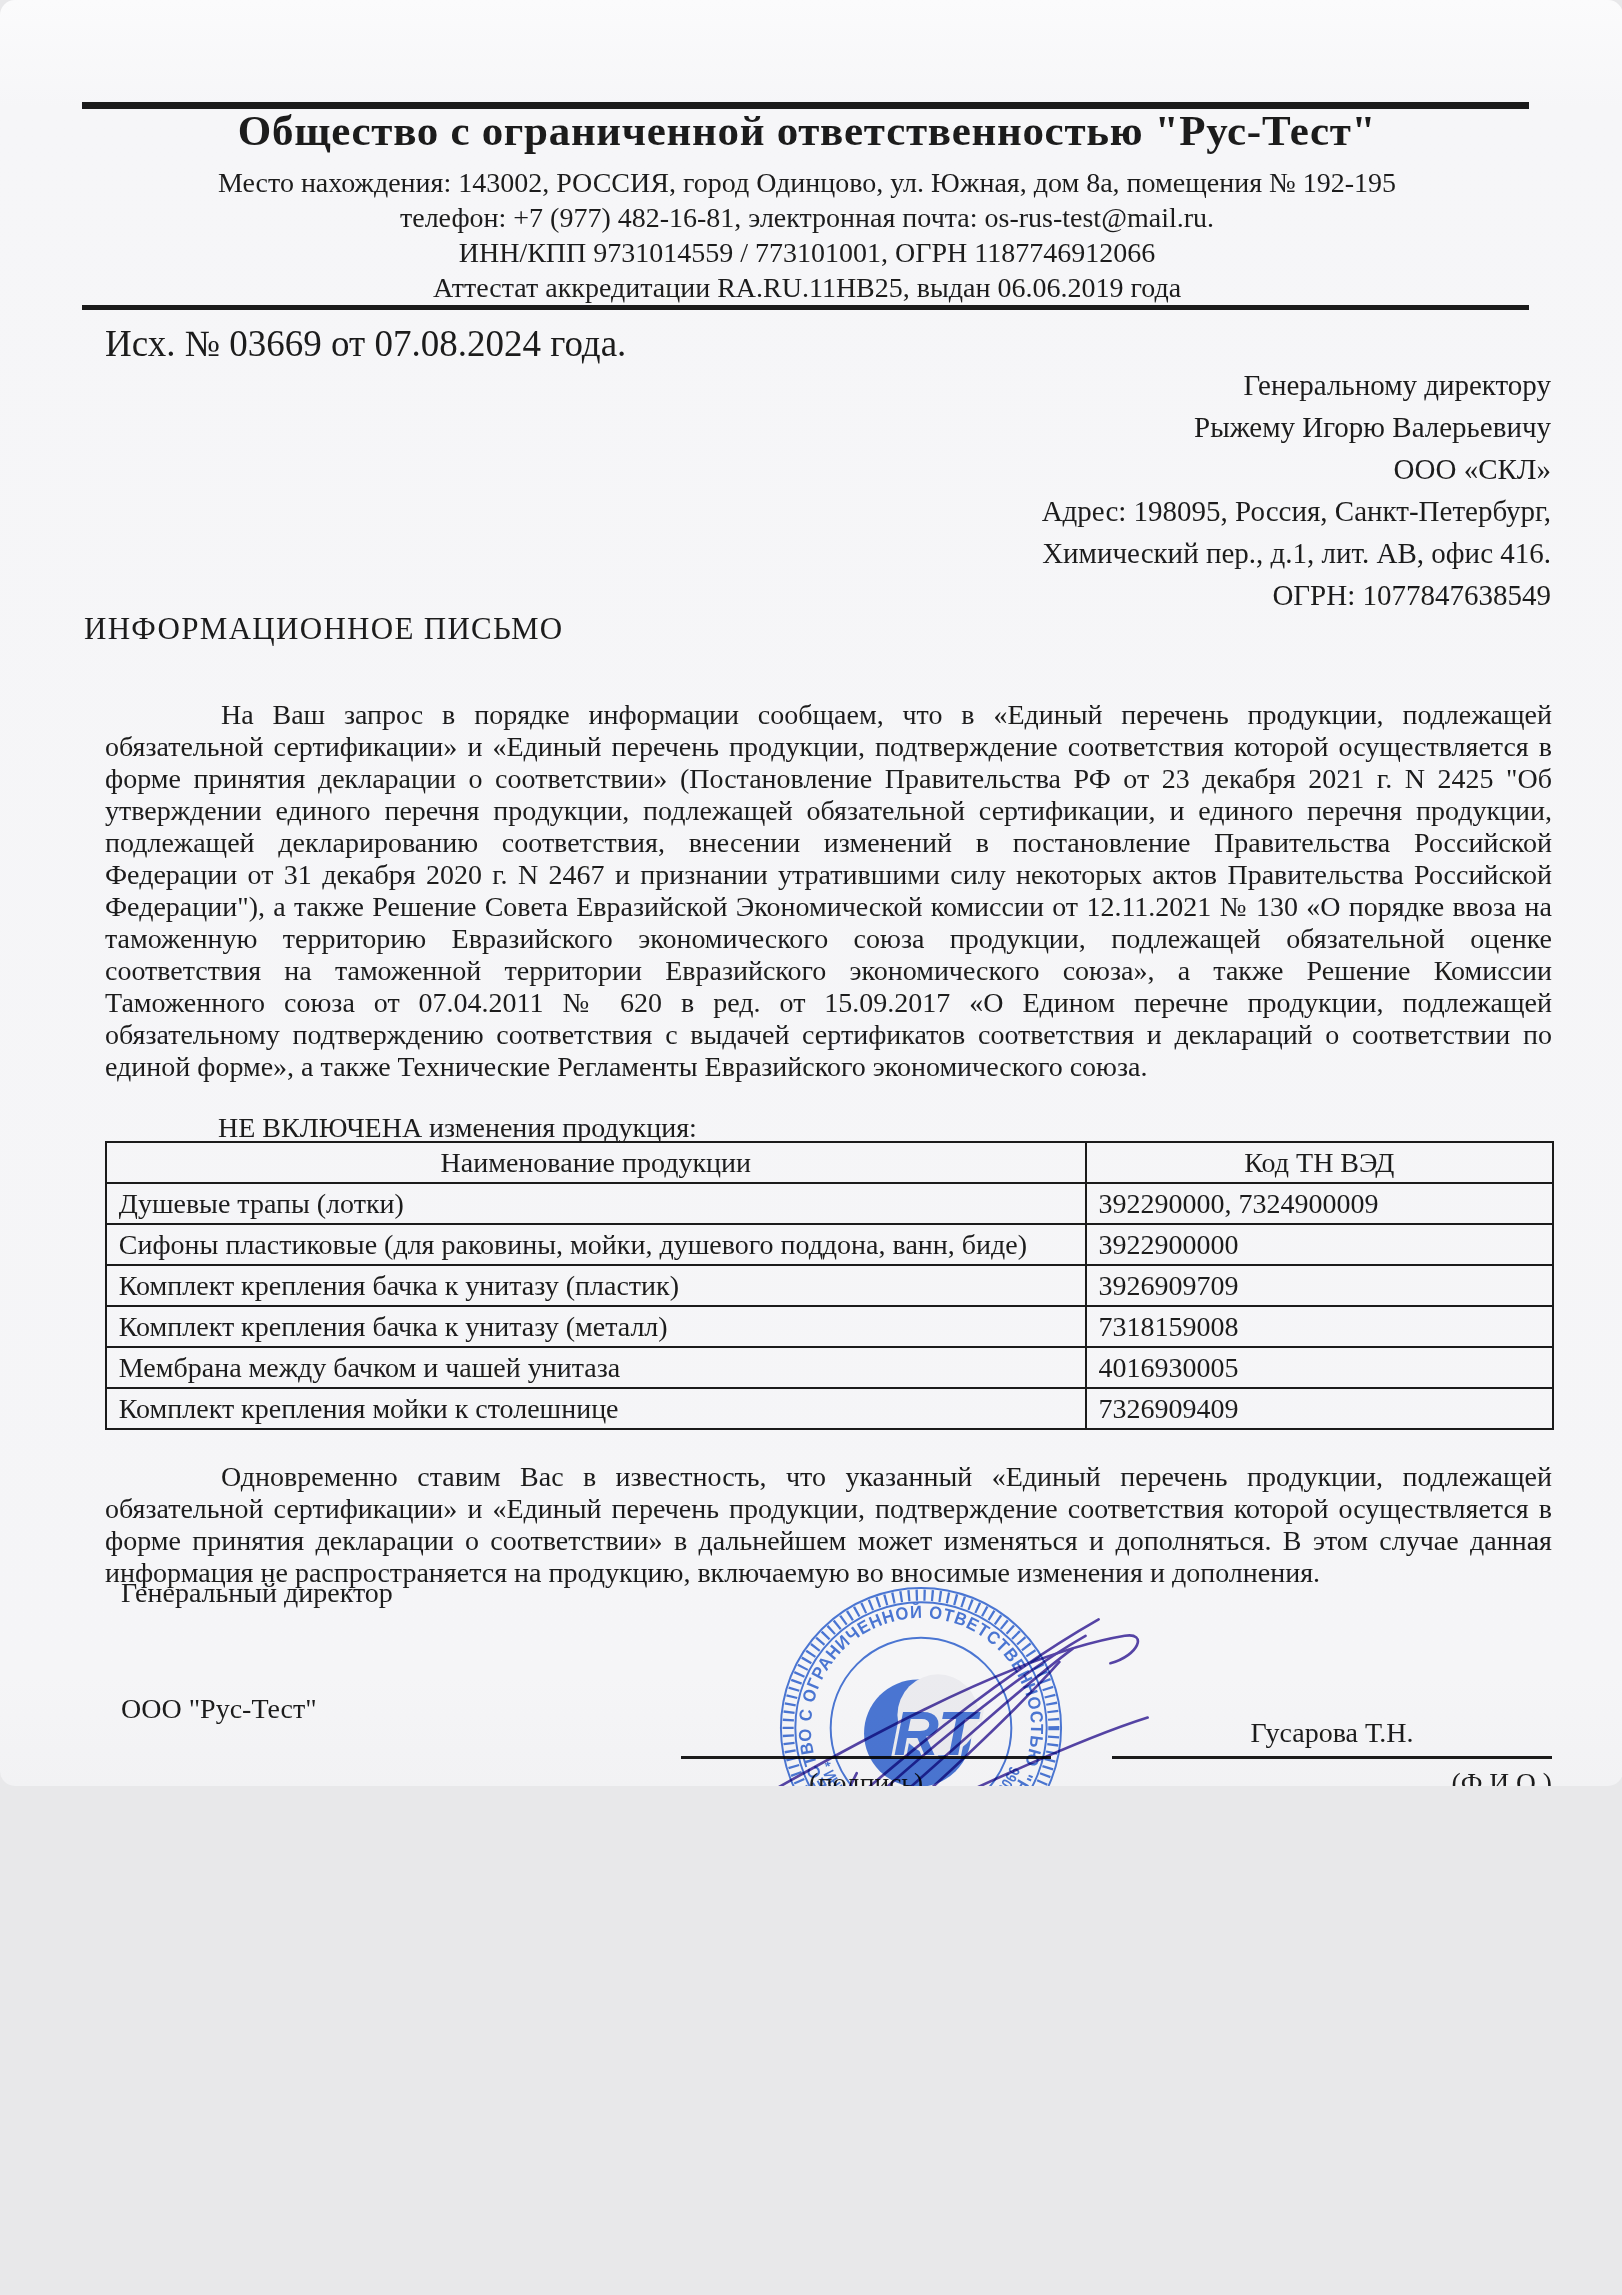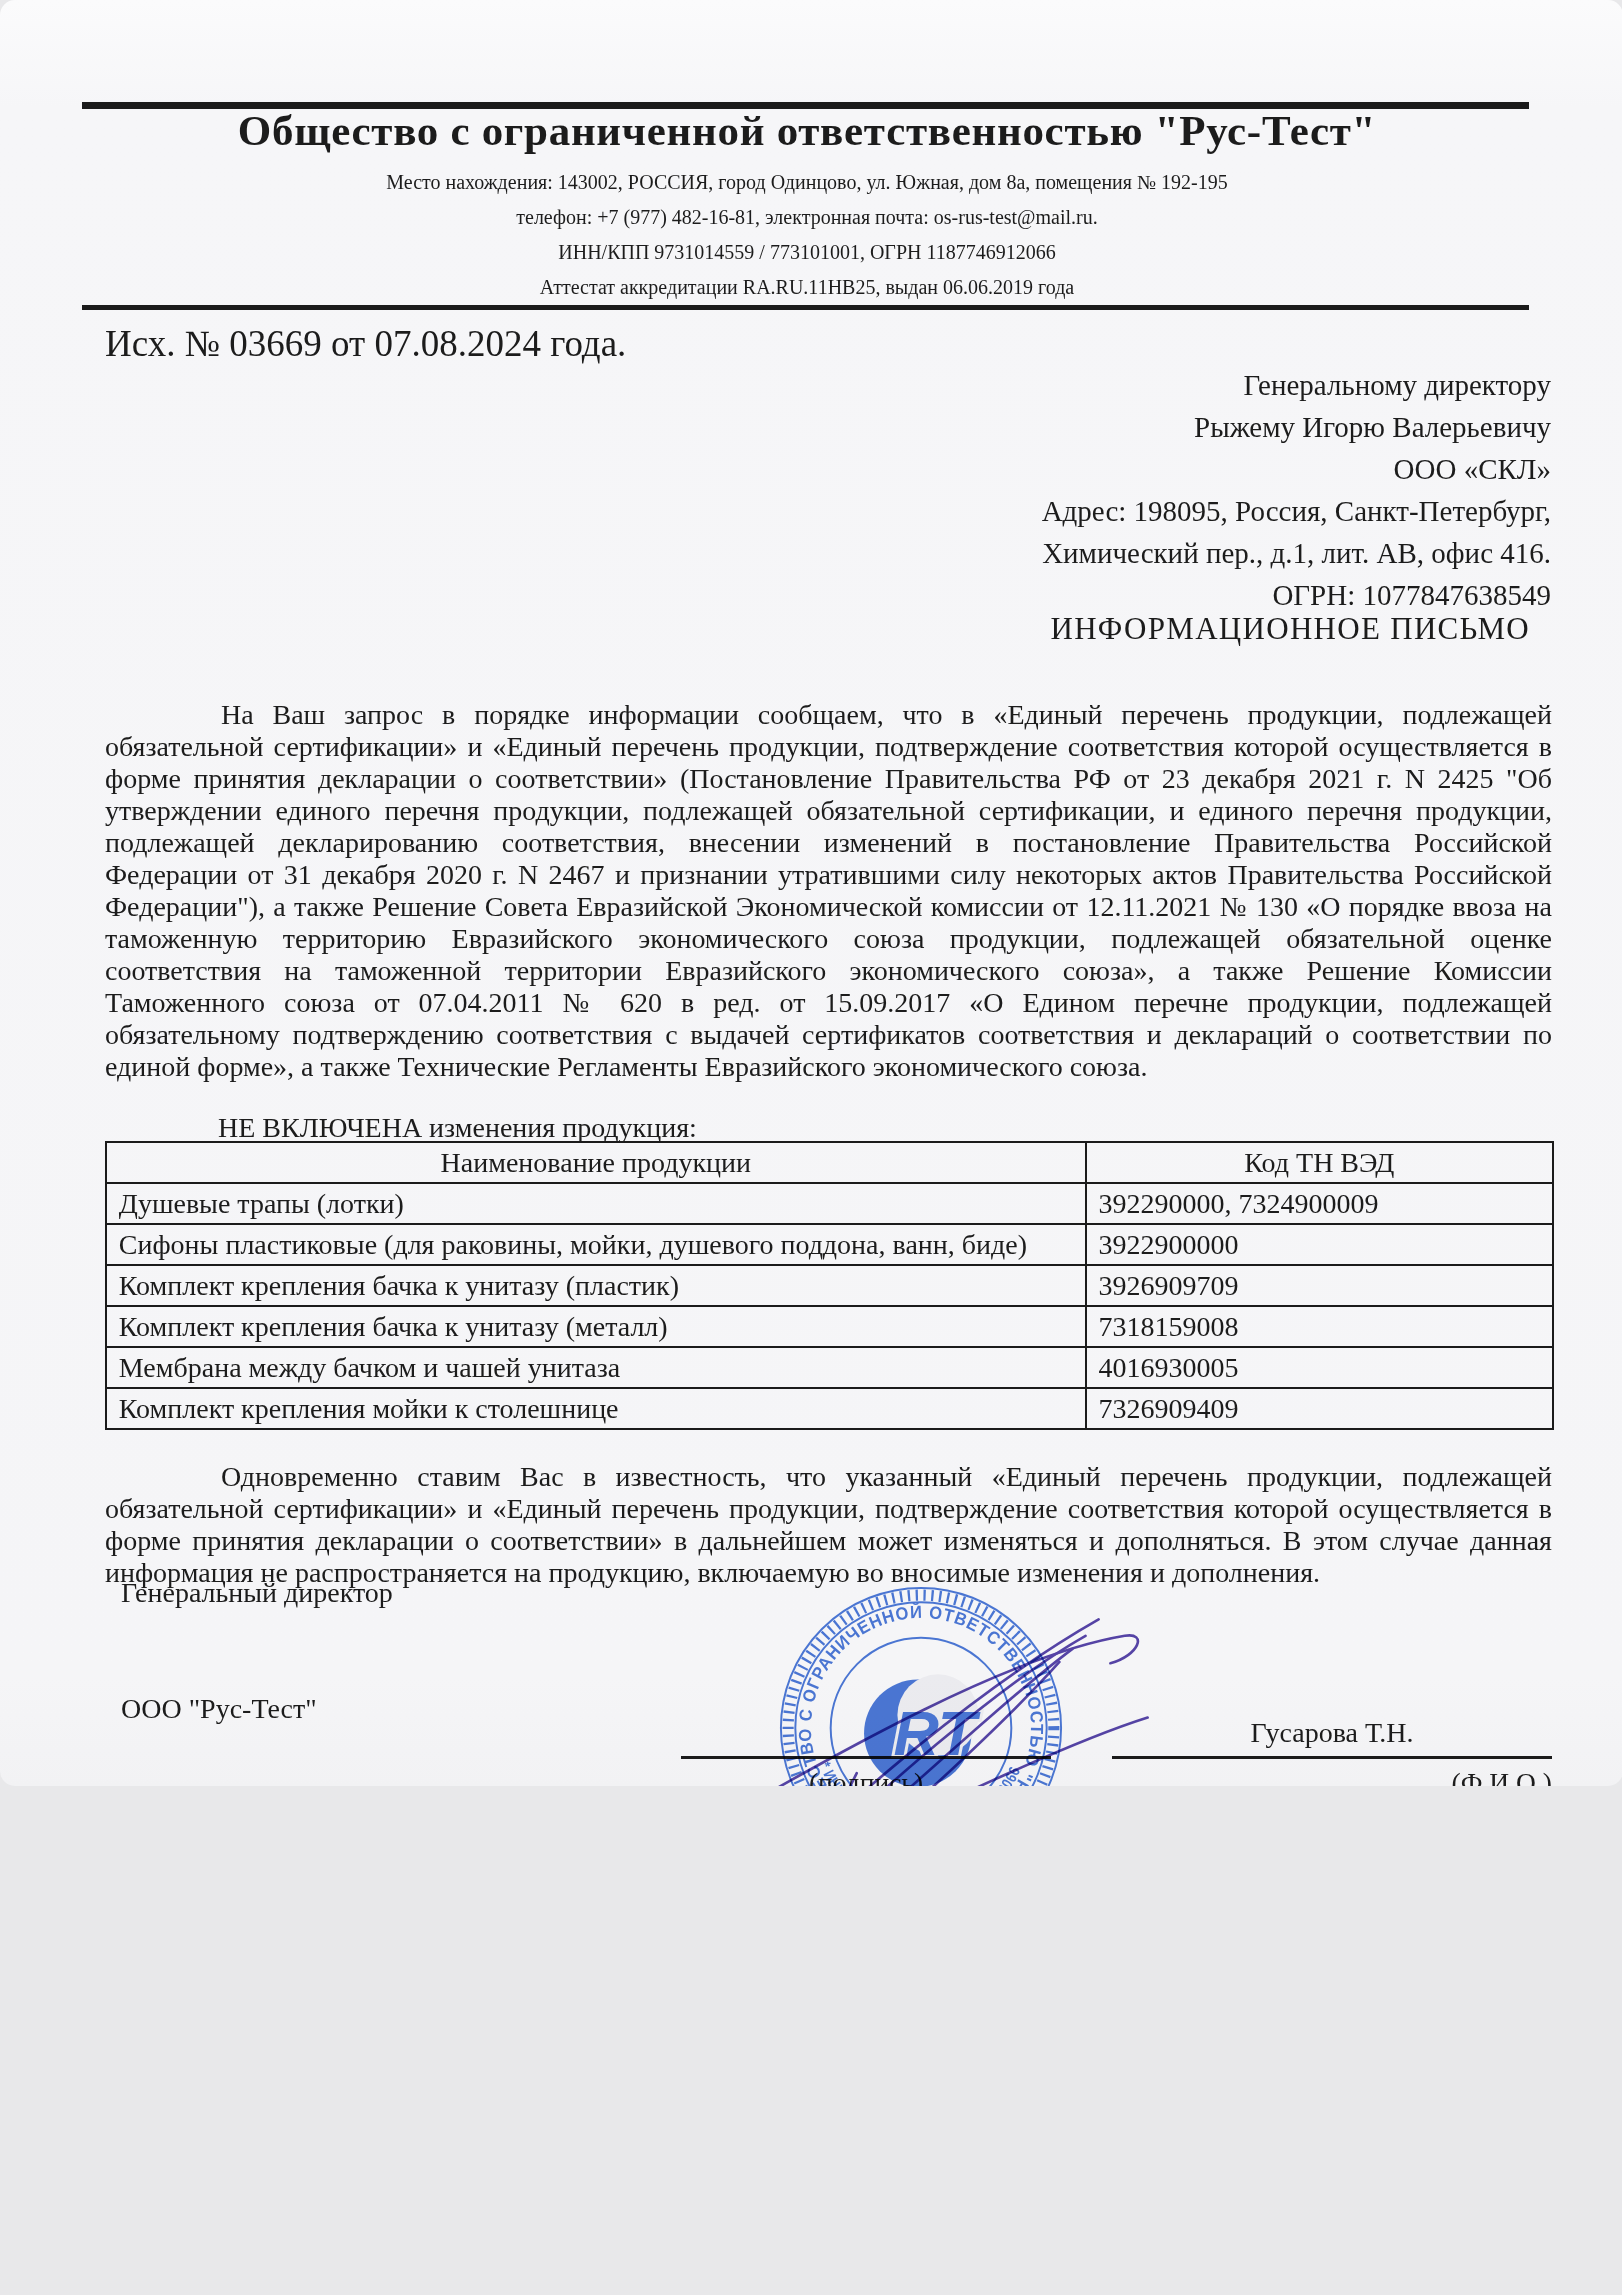--- a/index.html
+++ b/index.html
@@ -15,30 +15,30 @@
   }
   .rule{position:absolute;background:#1b1b1b;}
   .rule-top{left:82px;top:102px;width:1447px;height:6.5px;}
   .rule-bottom{left:82px;top:305px;width:1447px;height:5.2px;}
   .company-title{
     position:absolute;left:84px;top:106px;width:1446px;margin:0;
     text-align:center;font-size:43px;font-weight:bold;letter-spacing:0.7px;
   }
   .letterhead-lines{
     position:absolute;left:84px;top:165px;width:1446px;
-    text-align:center;font-size:20px;line-height:35px;
+    text-align:center;font-size:28px;line-height:35px;
   }
   .ref-line{position:absolute;left:105px;top:322px;font-size:37px;}
   .recipient{
     position:absolute;right:72px;top:364px;
     text-align:right;font-size:29px;line-height:42px;
   }
   .doc-title{
     position:absolute;left:84px;top:611px;width:1446px;
-    text-align:right;font-size:31px;letter-spacing:1.3px;
+    text-align:left;font-size:31px;letter-spacing:1.3px;
   }
   .para{
     position:absolute;left:105px;width:1447px;margin:0;
     font-size:28px;line-height:32px;
     text-align:justify;text-indent:116px;
   }
   .para1{top:699px;}
   .para2{top:1461px;}
   .not-included{position:absolute;left:105px;top:1112px;margin:0;font-size:28px;text-indent:113px;}
   table.products{

